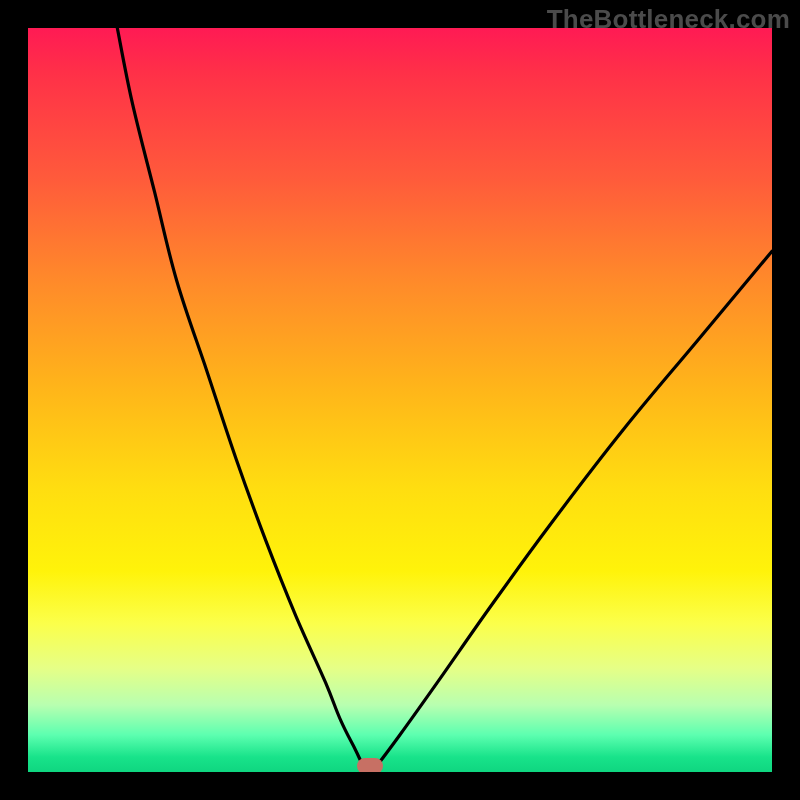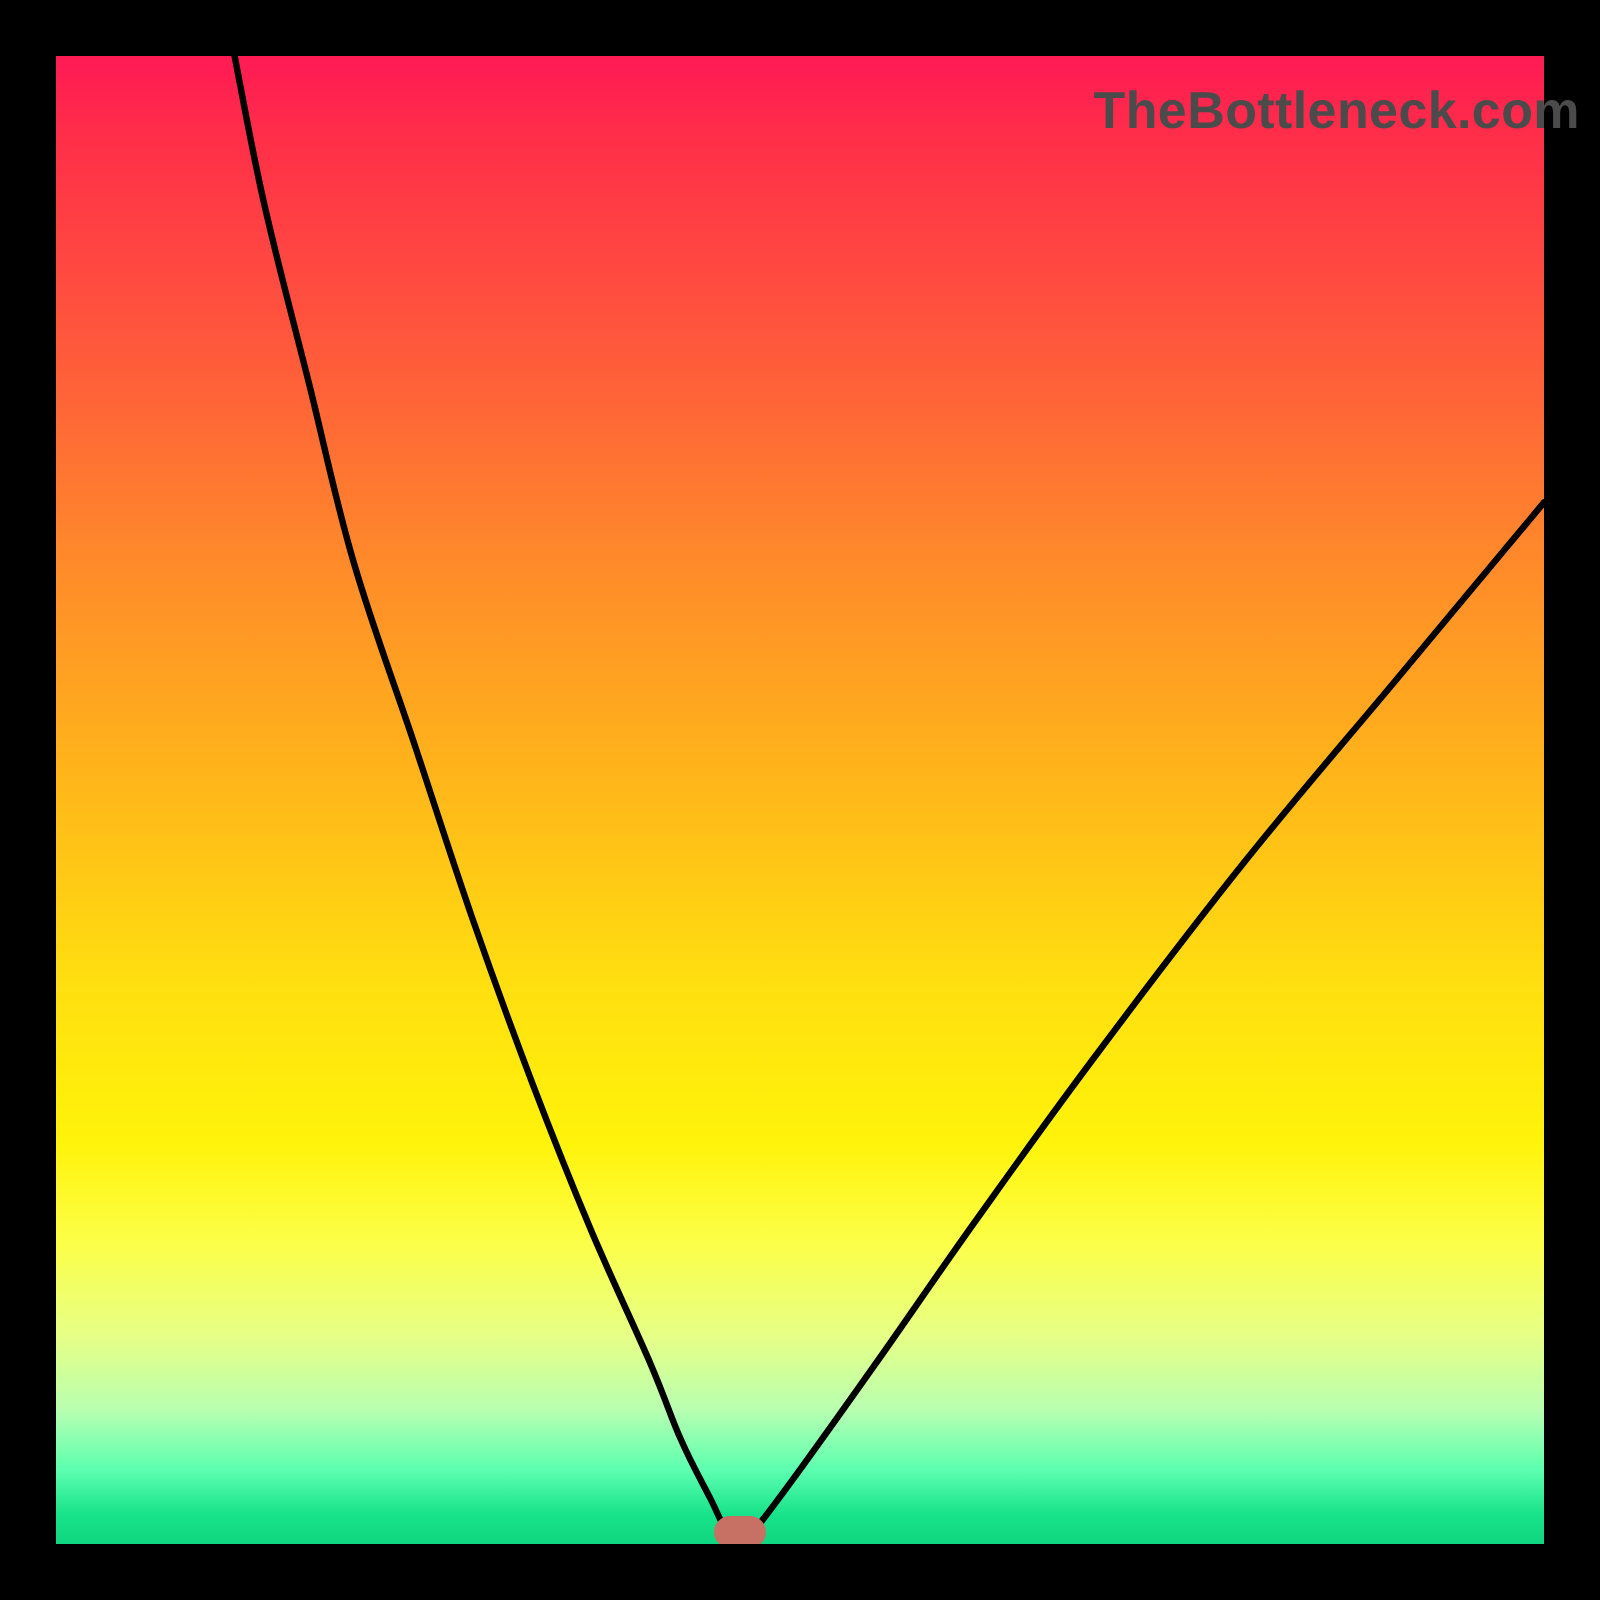--- a/index.html
+++ b/index.html
@@ -20,21 +20,20 @@
   .watermark {
     position: absolute;
     top: 4px;
     right: 10px;
     font-size: 26px;
     font-weight: 600;
     color: #4b4b4b;
     letter-spacing: 0.2px;
     z-index: 5;
     user-select: none;
-    margin-top: 36px;
   }
   .plot-area {
     position: absolute;
     left: 28px;
     top: 28px;
     width: 744px;
     height: 744px;
     overflow: hidden;
   }
   .gradient {

